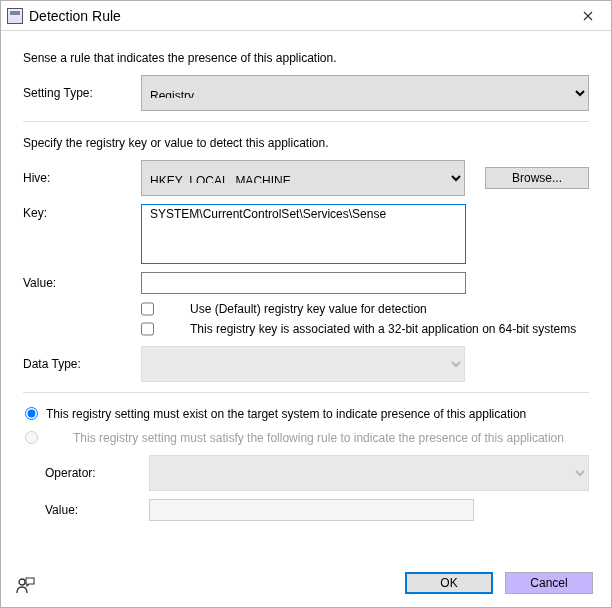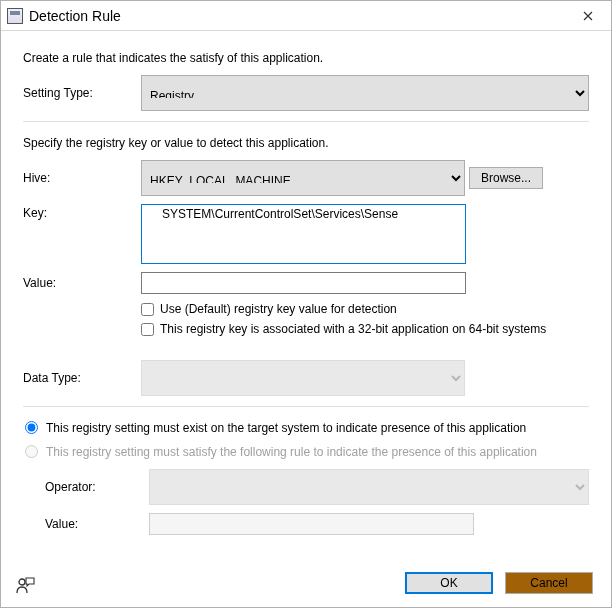--- a/index.html
+++ b/index.html
@@ -47,76 +47,76 @@
   select.combo {
     flex:1; height:36px;
     background:#e1e1e1;
     border:1px solid #adadad;
     font: inherit;
     padding:12px 4px;
   }
   select.combo.disabled { background:#e1e1e1; color:#999; border-color:#cfcfcf; }
   .hive-row select { flex:0 0 324px; }
   .browse-btn {
-    width:74px; height:22px; margin-left:4px;
+    width:104px; height:22px; margin-left:20px;
     background:#e1e1e1; border:1px solid #adadad;
     font:inherit; cursor:pointer;
   }
   textarea.key-input {
     width:325px; height:60px; font:inherit;
-    border:1px solid #0078d7; padding:2px 20px;
+    border:1px solid #0078d7; padding:2px 8px;
     resize:none; overflow-y:scroll;
   }
   input.text-input {
     width:325px; height:22px; font:inherit;
     border:1px solid #7a7a7a; padding:1px 4px; background:#fff;
   }
   input.text-input.disabled { background:#f5f5f5; border-color:#cfcfcf; color:#999; }
-  .check-row { display:flex; align-items:center; margin:6px 0 6px 118px; }
+  .check-row { display:flex; margin:6px 0 6px 118px;gap:30px; }
   .check-row input { margin:0 6px 0 0; }
   .datatype-row select { flex:0 0 324px; }
   .radio-row { display:flex; align-items:flex-start; margin:4px 0; }
   .radio-row input { margin:0 8px 0 2px; }
-  .radio-row.disabled { color:#a0a0a0; }
+  .radio-row.disabled { color:#a0a0a0;gap:27px; }
   .indent { margin-left: 22px; }
   .footer {
     position:absolute; left:0; right:0; bottom:0;
     height:48px;
     display:flex; align-items:center; justify-content:flex-end;
     padding: 0 18px;
   }
   .footer-icon {
     position:absolute; left:14px; bottom:12px;
     width:20px; height:20px;
     display:flex; align-items:center; justify-content:center;
     color:#444;
   }
   .btn {
     width:88px; height:22px;
-    background:#a16207; border:1px solid #adadad;
+    background:#c4b5fd; border:1px solid #adadad;
     font:inherit; cursor:pointer; margin-left:12px;
   }
   .btn.primary { border:2px solid #0078d7; background:#e1e1e1; }
   .descr { margin: 4px 0 10px 0; }
 </style>
 </head>
 <body>
 
 <div class="titlebar">
   <div class="app-icon"></div>
   <div class="title">Detection Rule</div>
   <div class="close">
     <svg width="10" height="10" viewBox="0 0 10 10">
         <path d="M1 1 L9 9 M9 1 L1 9" stroke="currentColor" stroke-width="1.2"></path>
       </svg>
   </div>
 </div>
 
 <div class="content">
-  <div class="descr">Create a rule that indicates the satisfy of this application.</div>
+  <div class="descr">Sense a rule that indicates the presence of this application.</div>
 
   <div class="row" style="margin-top:0">
     <div class="label-col">Setting Type:</div>
     <select class="combo">
       <option>Registry</option>
     </select>
   </div>
 
   <div class="separator"></div>
 
@@ -142,21 +142,21 @@
 
   <div class="check-row">
     <input type="checkbox" style="">
     <span>Use (Default) registry key value for detection</span>
   </div>
   <div class="check-row">
     <input type="checkbox" style="">
     <span>This registry key is associated with a 32-bit application on 64-bit systems</span>
   </div>
 
-  <div class="row datatype-row" style="margin-top:24px">
+  <div class="row datatype-row" style="margin-top:10px">
     <div class="label-col">Data Type:</div>
     <select class="combo disabled" disabled="">
       <option></option>
     </select>
   </div>
 
   <div class="separator"></div>
 
   <div class="radio-row">
     <input type="radio" name="rule" checked="" style="">

